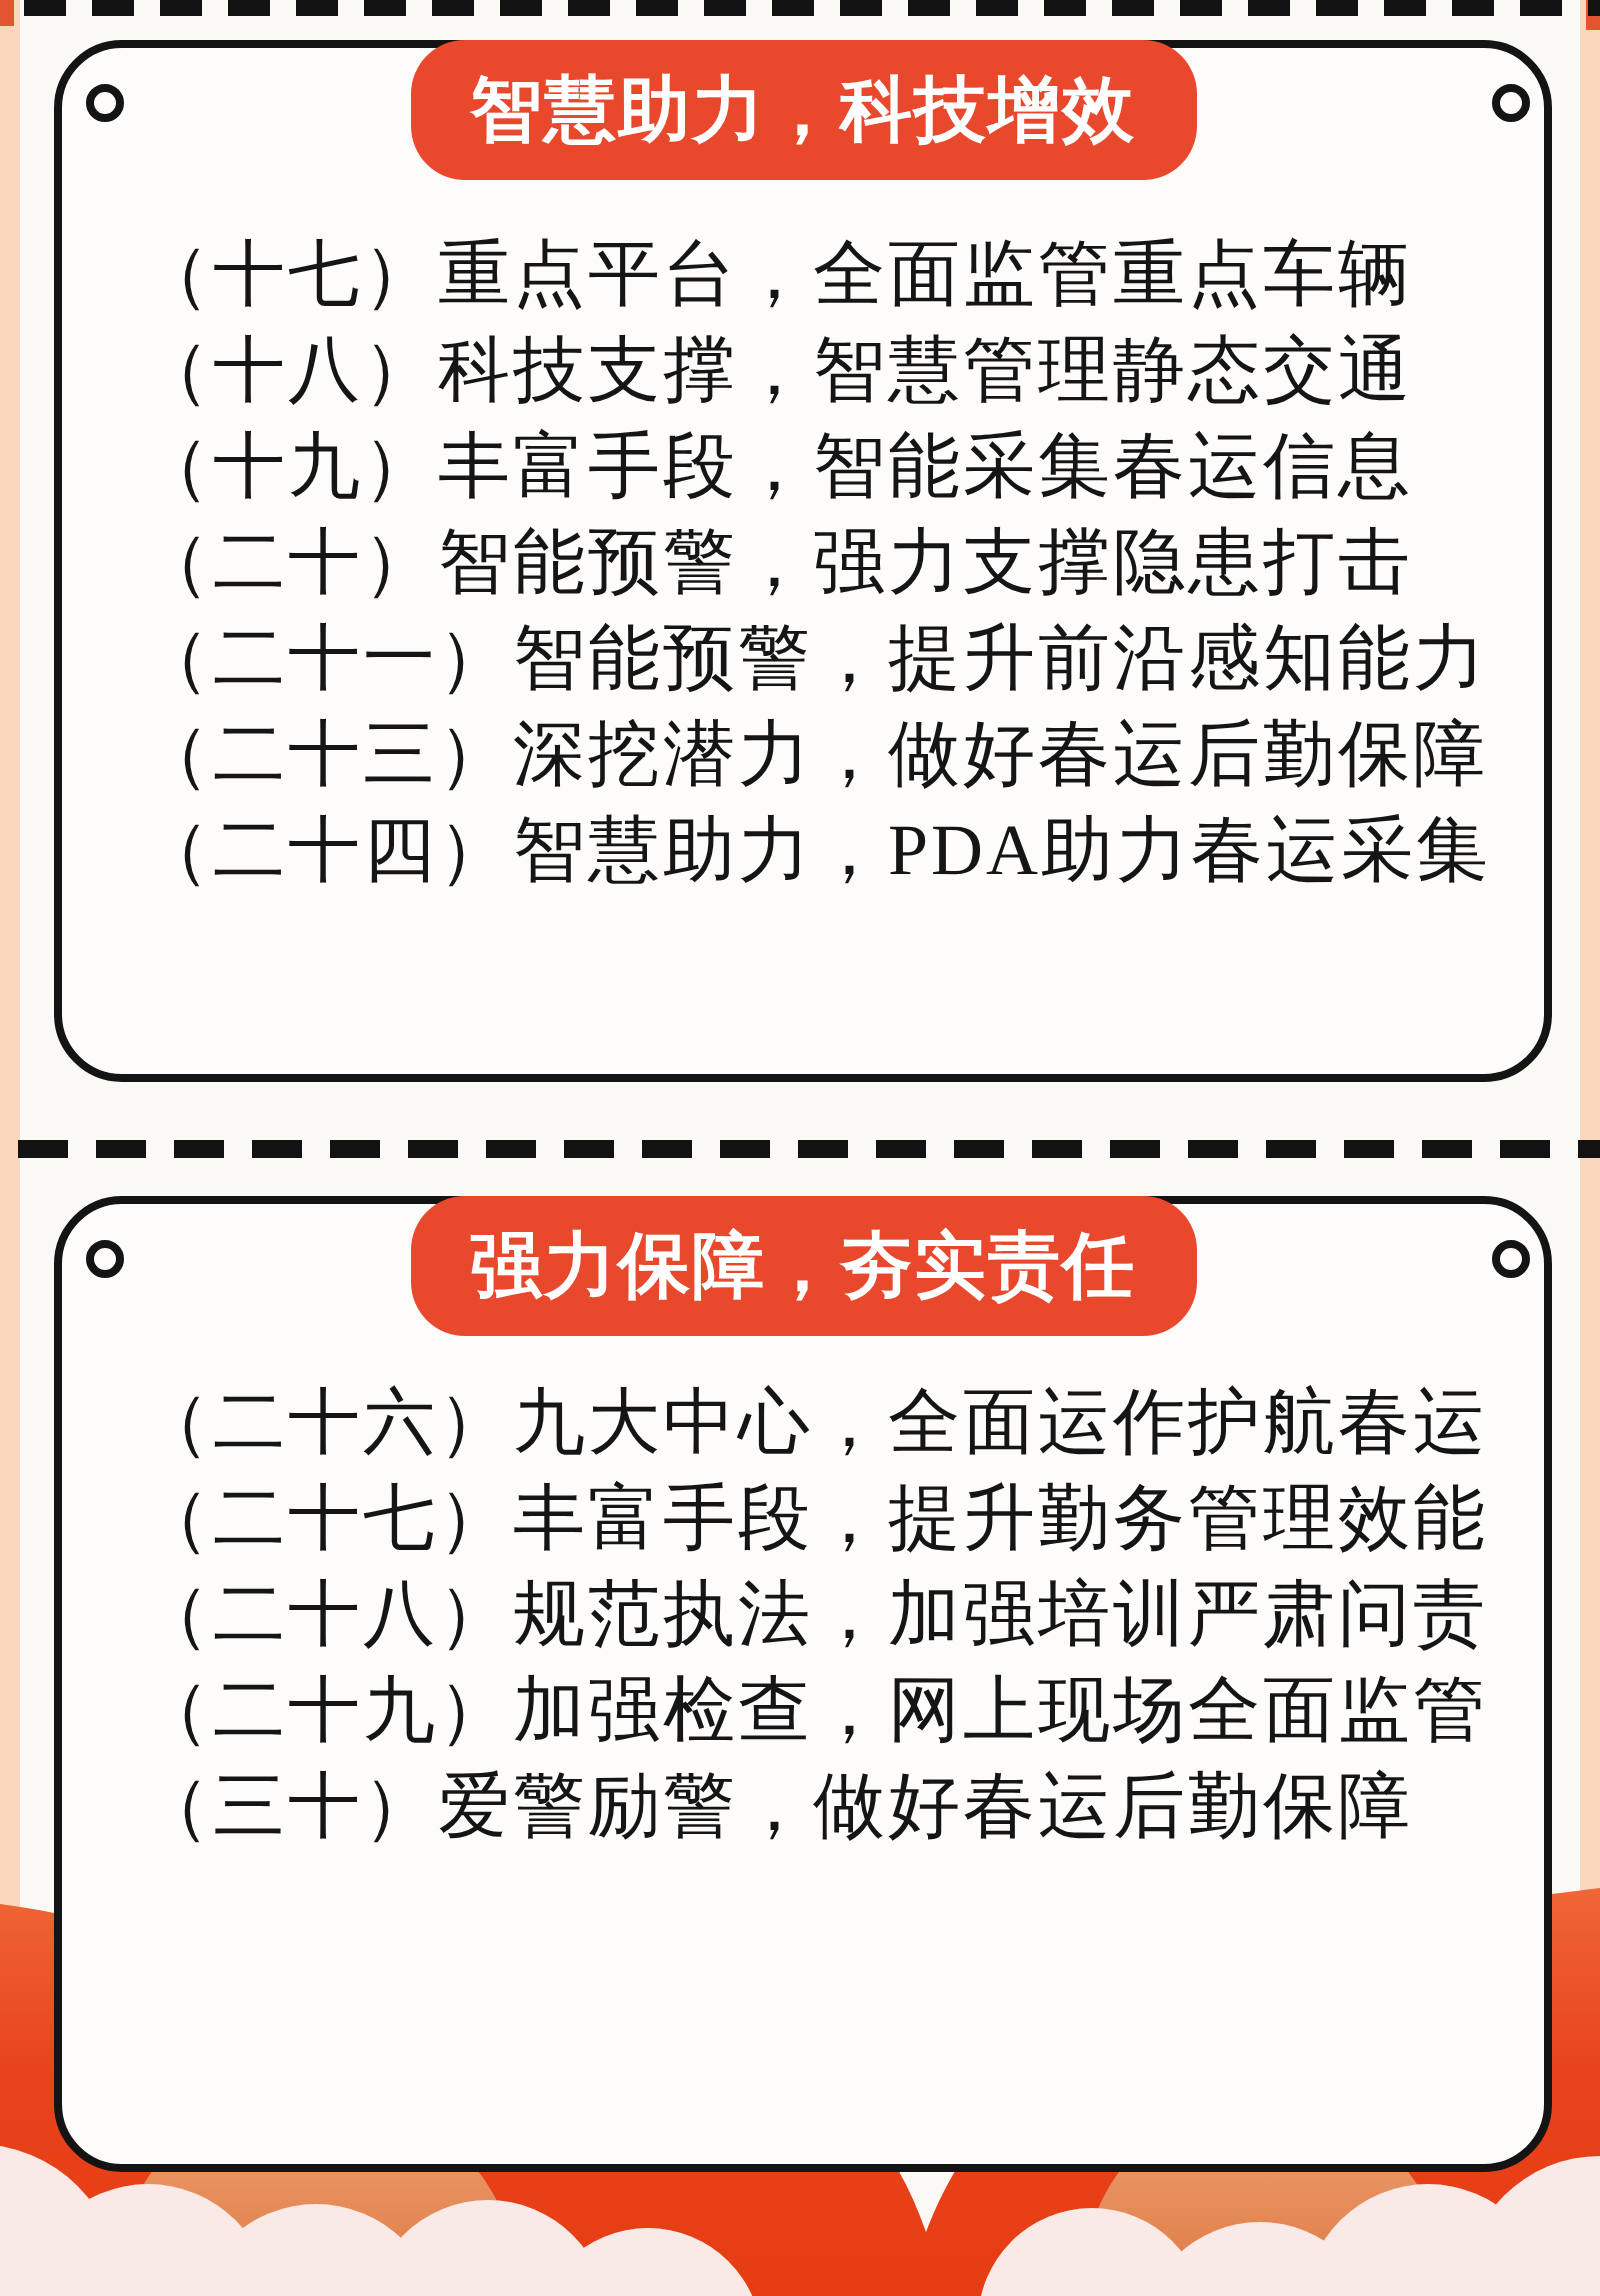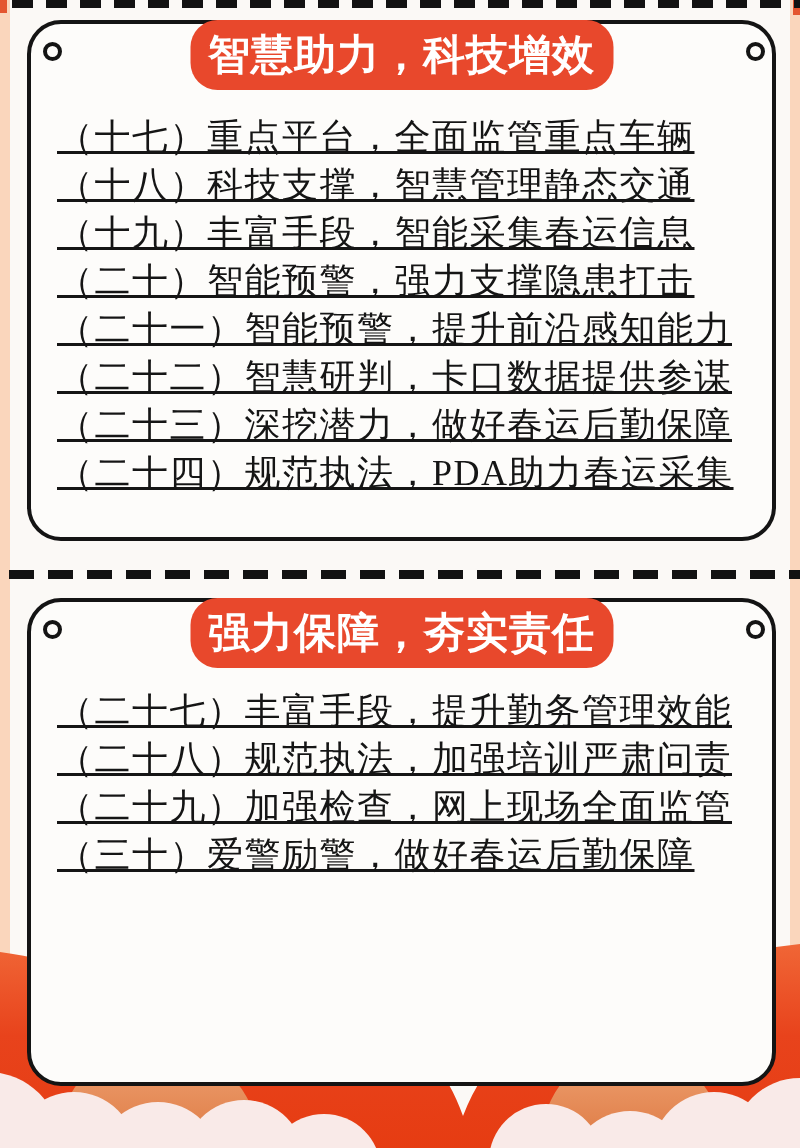--- a/index.html
+++ b/index.html
@@ -40,36 +40,36 @@
   .card1{top:20px;height:521px;}
   .card2{top:598px;height:488px;}
 
   .banner{
     position:absolute;top:-4px;left:50%;transform:translateX(-50%);
     min-width:393px;height:70px;box-sizing:border-box;padding:0 18px;
     background:var(--banner-red,#e8482c);border-radius:27px;
     display:flex;align-items:center;justify-content:center;
   }
   .banner span{
-    color:#ffffff;font-size:42px;font-weight:900;letter-spacing:1px;
+    color:#ffffff;font-size:36px;font-weight:900;letter-spacing:1px;
     font-family:"Liberation Sans", sans-serif;white-space:nowrap;
   }
 
   .eyelet{
     position:absolute;width:11px;height:11px;border:4px solid #141414;
     border-radius:50%;background:#fdfcfa;top:18px;
   }
   .eyelet-left{left:12px;}
   .eyelet-right{left:715px;}
 
   .list{
-    position:absolute;left:26px;right:6px;
+    position:absolute;left:38px;right:6px;
     color:var(--text-color,#151515);
     font-family:"Liberation Serif","DejaVu Serif",serif;
-    font-size:36px;letter-spacing:1.5px;line-height:48px;text-decoration:underline;
+    font-size:36px;letter-spacing:1.5px;line-height:48px;
   }
   .card1 .list{top:89px;}
   .card2 .list{top:85px;}
   .line{white-space:nowrap;}
 </style>
 </head>
 <body>
 
 <div class="page">
 
@@ -116,35 +116,35 @@
     <span class="eyelet eyelet-right"></span>
     <div class="banner">
       <span>智慧助力，科技增效</span>
     </div>
     <div class="list">
         <div class="line">（十七）重点平台，全面监管重点车辆</div>
         <div class="line">（十八）科技支撑，智慧管理静态交通</div>
         <div class="line">（十九）丰富手段，智能采集春运信息</div>
         <div class="line">（二十）智能预警，强力支撑隐患打击</div>
         <div class="line">（二十一）智能预警，提升前沿感知能力</div>
-        <div class="line">（二十二）智慧研判，卡口数据提供参谋</div>
         <div class="line">（二十三）深挖潜力，做好春运后勤保障</div>
-        <div class="line">（二十四）规范执法，PDA助力春运采集</div>
+        <div class="line">（二十四）智慧助力，PDA助力春运采集</div>
       </div>
   </section>
 
   <div class="separator"></div>
 
   <section class="card card2">
     <span class="eyelet eyelet-left"></span>
     <span class="eyelet eyelet-right"></span>
     <div class="banner">
       <span>强力保障，夯实责任</span>
     </div>
     <div class="list">
+        <div class="line">（二十六）九大中心，全面运作护航春运</div>
         <div class="line">（二十七）丰富手段，提升勤务管理效能</div>
         <div class="line">（二十八）规范执法，加强培训严肃问责</div>
         <div class="line">（二十九）加强检查，网上现场全面监管</div>
         <div class="line">（三十）爱警励警，做好春运后勤保障</div>
       </div>
   </section>
 
 </div>
 
 </body></html>

